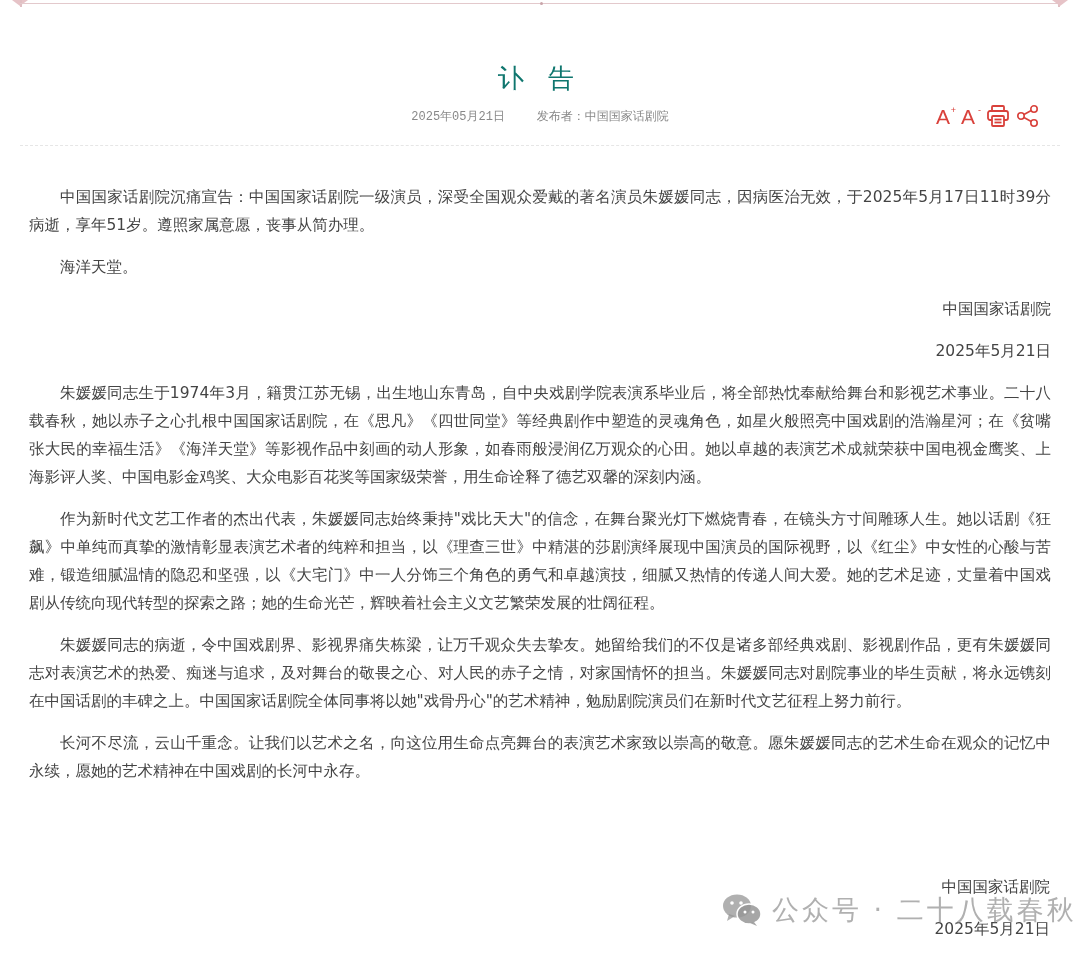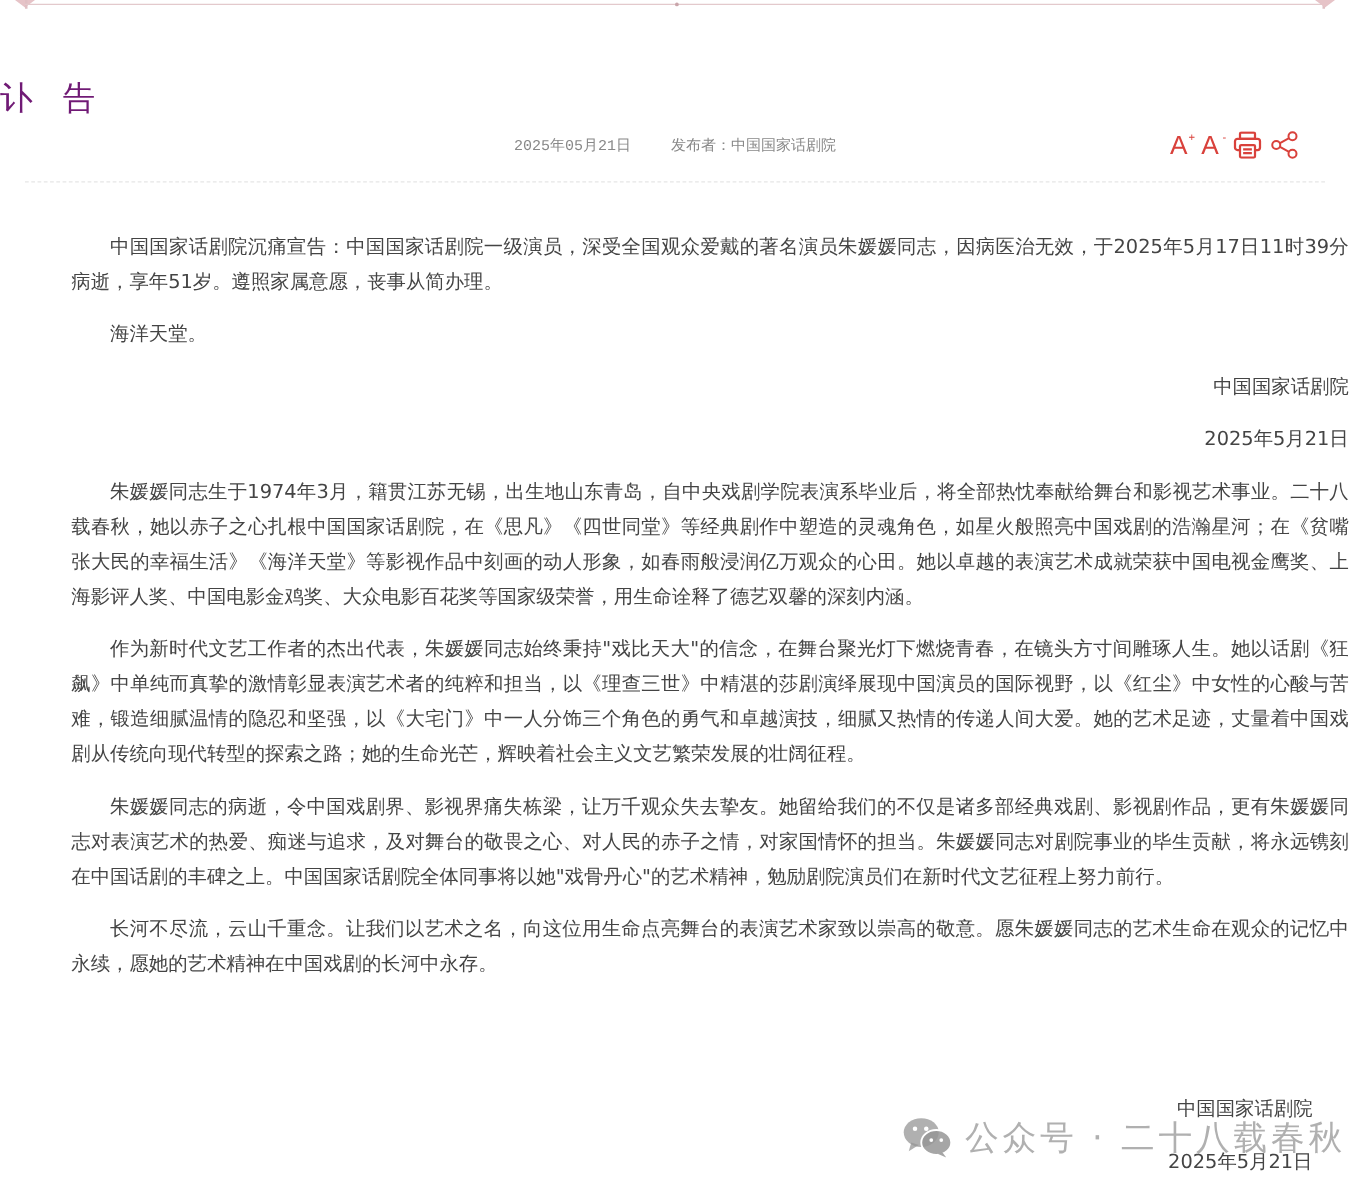--- a/index.html
+++ b/index.html
@@ -14,22 +14,22 @@
   }
   .top-rule .dot { position:absolute; left:50%; top:-1px; width:3px; height:3px; background:#c9a5aa; border-radius:50%; }
   .top-orn { position:absolute; top:0; width:0; height:0; }
   .top-orn.left { left: 12px; border-left:8px solid transparent; border-right:8px solid transparent; border-top:6px solid #e6c3c7; }
   .top-orn.right { right: 12px; border-left:8px solid transparent; border-right:8px solid transparent; border-top:6px solid #e6c3c7; }
   .top-orn-bar { position:absolute; top:0; width:2px; height:7px; background:#e0bfc3; }
   .top-orn-bar.left { left: 20px; }
   .top-orn-bar.right { right: 20px; }
 
   .title {
-    position: absolute; left: 0; right: 0; top: 44px; text-align: left;
-    font-size: 26px; letter-spacing: 8px; color: #701a75; font-weight: normal;
+    position: absolute; left: 0; right: 0; top: 44px; text-align: center;
+    font-size: 26px; letter-spacing: 8px; color: #0f766e; font-weight: normal;
   }
   .meta {
     position: absolute; left: 0; right: 0; top: 108px; text-align: center;
     font-size: 12px; color: #888888;
   }
   .meta span { display: inline-block; font-family: Liberation Mono, monospace; }
   .meta .date { margin-right: 28px; }
 
   .tools {
     position: absolute; left: 936px; top: 102px; height: 28px;
@@ -39,21 +39,21 @@
   .font-btn { font-size: 21px; font-family: "Liberation Sans", sans-serif; position: relative; line-height: 1; padding-right: 5px; }
   .font-btn sup { font-size: 9px; position: absolute; right: -1px; top: 0px; }
 
   .dash-rule {
     position: absolute; left: 20px; right: 20px; top: 145px; height: 0;
     border-top: 1px dashed #e6e6e6;
   }
 
   .content {
     position: absolute; left: 29px; top: 183px; width: 1022px;
-    font-size: 15.5px; line-height: 28px; color: #444444; margin-left: 28px;
+    font-size: 15.5px; line-height: 28px; color: #444444;
   }
   .content p { margin: 0 0 14px 0; text-indent: 2em; text-align: justify; }
   .content p.right { text-align: right; text-indent: 0; margin-bottom: 14px; }
   .content p.sub { text-align: center; text-indent: 0; font-weight: bold; margin-bottom: 12px; }
 
   .sig-block {
     position: absolute; right: 30px; top: 876px; text-align: right;
     font-size: 15.5px; line-height: 22px; color: #444444;
   }
   .sig-block .date2 { margin-top: 20px; }

